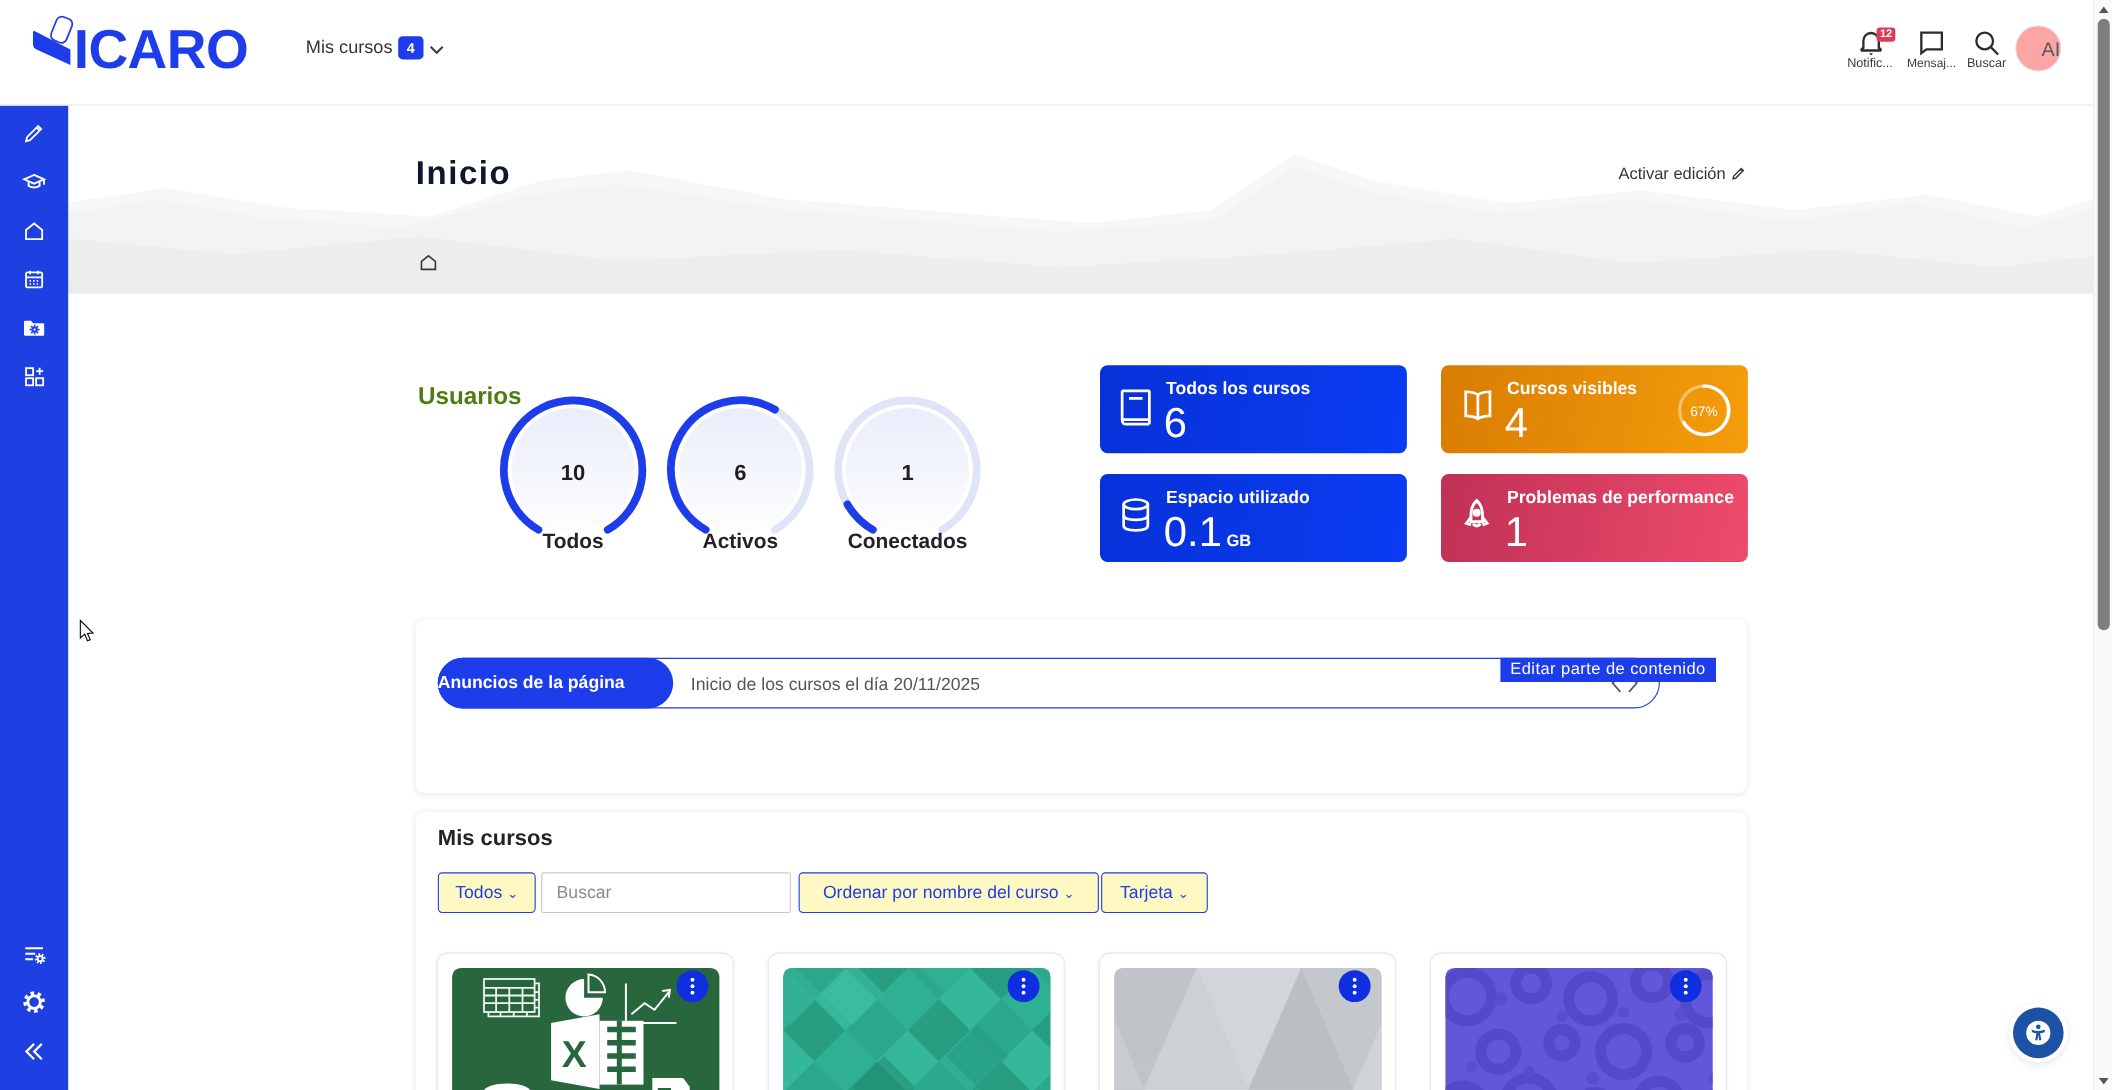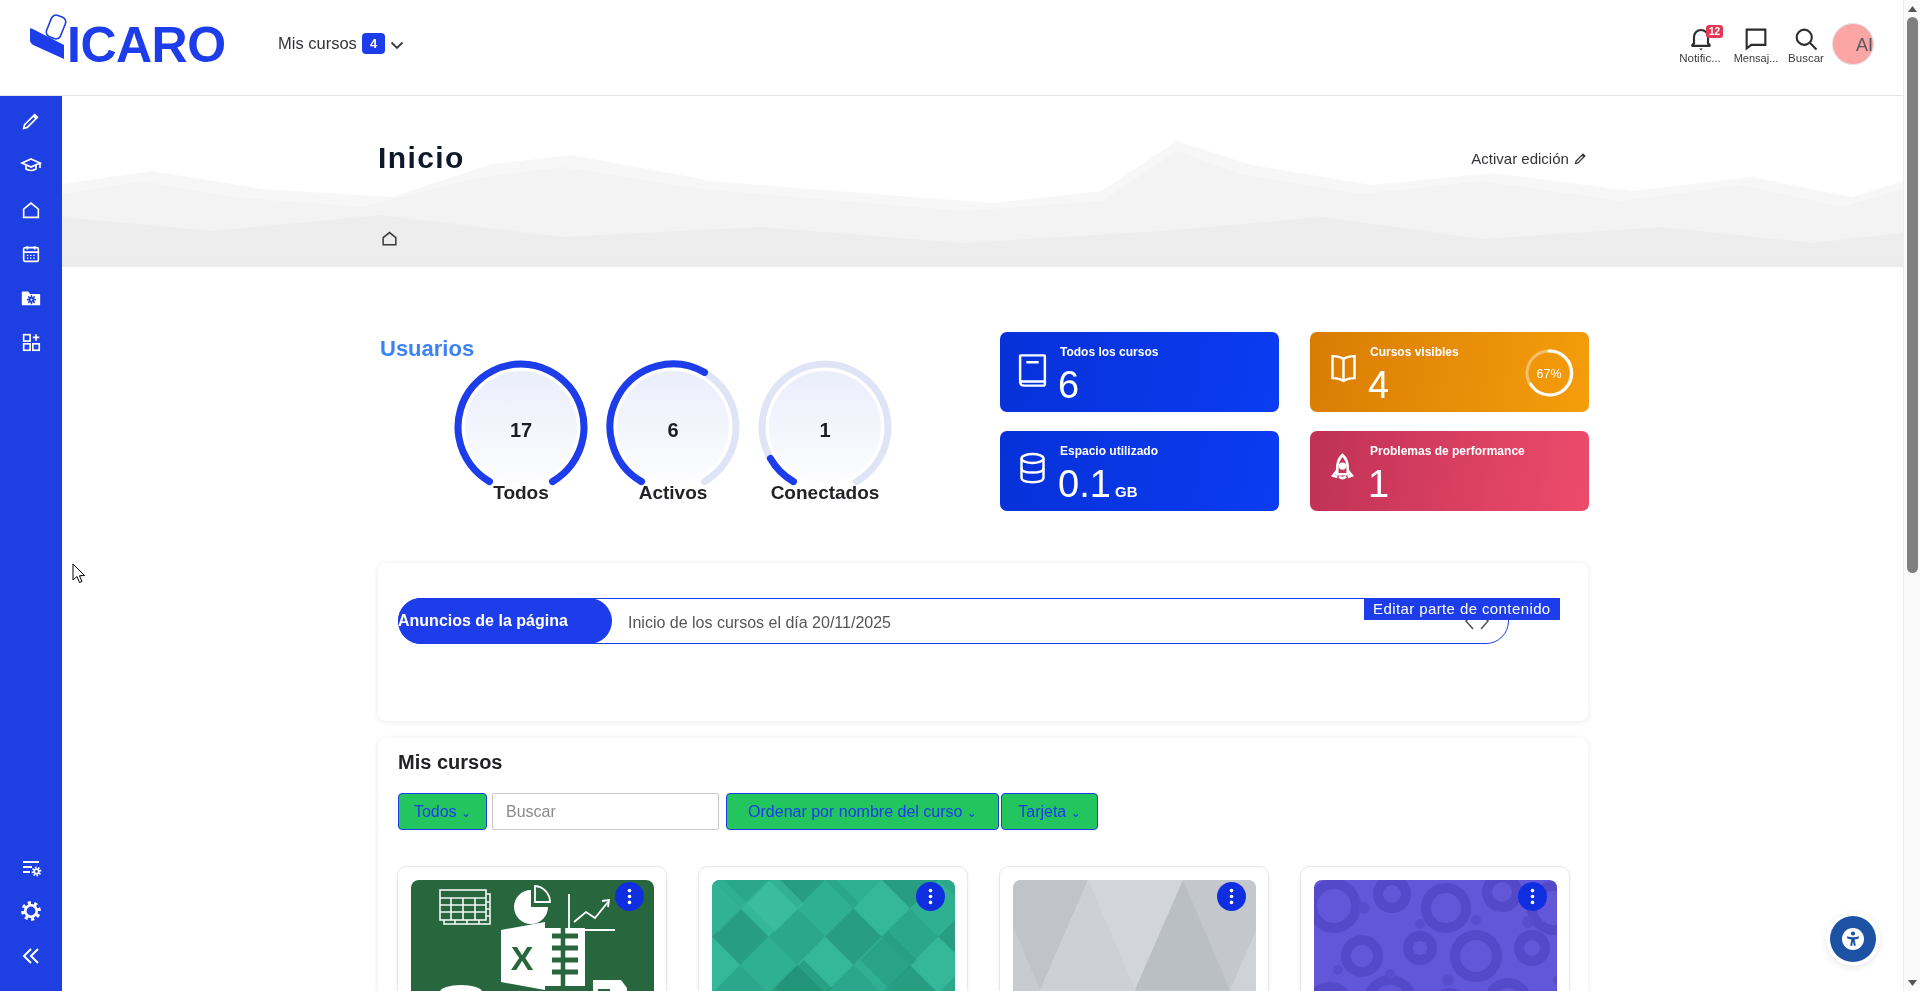--- a/index.html
+++ b/index.html
@@ -16,46 +16,46 @@
   #sidebar { position:absolute; left:0; top:88px; width:62px; height:903px; background:#1e40e2; z-index:25; }
   .sicon { position:absolute; left:0; width:62px; height:44px; display:flex; align-items:center; justify-content:center; }
 
   
   #banner { position:absolute; left:62px; top:89px; width:1841px; height:178px; background:#fff; overflow:hidden; }
   #inicio-h1 { position:absolute; left:378px; top:141px; font-size:30px; font-weight:700; color:#0f172a; letter-spacing:1.4px; z-index:5;}
   #activar { position:absolute; left:1370px; top:150px; width:218px; text-align:right; font-size:15px; color:#33333b; z-index:5;}
   #crumb { position:absolute; left:380px; top:229px; z-index:5; }
 
   
-  #usuarios-h { position:absolute; left:380px; top:336px; font-size:22px; font-weight:700; color:#3b82f6; }
+  #usuarios-h { position:absolute; left:380px; top:347px; font-size:22px; font-weight:700; color:#4d7c0f; }
   .gauge { position:absolute; top:358px; width:138px; height:138px; }
   .gauge .num { position:absolute; left:0; top:61px; width:138px; text-align:center; font-size:20px; font-weight:600; color:#1d1d22; }
   .glabel { position:absolute; top:482px; font-size:19px; font-weight:600; color:#222228; text-align:center; }
 
   
   .scard { position:absolute; width:279px; height:80px; border-radius:7px; color:#fff; }
-  .scard .ttl { position:absolute; left:60px; top:13px; font-size:12px; font-weight:600; }
+  .scard .ttl { position:absolute; left:60px; top:13px; font-size:16px; font-weight:600; }
   .scard .big { position:absolute; left:58px; top:33px; font-size:38px; font-weight:400; line-height:40px; }
   .scard .icon { position:absolute; left:16px; top:20px; }
   #card-a { left:1000px; top:332px; background:linear-gradient(100deg,#0731d8,#0b3cf2); }
   #card-b { left:1310px; top:332px; background:linear-gradient(100deg,#d97c04,#f59d0b); }
   #card-c { left:1000px; top:431px; background:linear-gradient(100deg,#0731d8,#0b3cf2); }
   #card-d { left:1310px; top:431px; background:linear-gradient(100deg,#bf3156,#ee4b6b); }
 
   
   #anuncios { position:absolute; left:378px; top:563px; width:1210px; height:158px; background:#fff; border-radius:8px; box-shadow:0 1px 6px rgba(0,0,0,0.09); }
   #pillwrap { position:absolute; left:20px; top:35px; width:1111px; height:46px; border:1.5px solid #1d3cea; border-radius:23px; }
   #pillblue { position:absolute; left:-1px; top:-1px; width:214px; height:46px; background:#1d3cea; border-radius:23px; color:#fff; font-size:16px; font-weight:700; text-align:left; line-height:46px; }
   #pilltext { position:absolute; left:229px; top:15px; font-size:16px; color:#55555b; }
   #editlabel { position:absolute; left:986px; top:35px; background:#1d3cea; color:#fff; font-size:15px; padding:2px 9px 3px; z-index:3; letter-spacing:0.4px; }
 
   
   #miscursos { position:absolute; left:378px; top:738px; width:1210px; height:260px; background:#fff; border-radius:8px 8px 0 0; box-shadow:0 1px 6px rgba(0,0,0,0.09); }
   #mc-h { position:absolute; left:20px; top:13px; font-size:20px; font-weight:700; color:#222228; }
-  .fbtn { position:absolute; top:55px; height:37px; border:1px solid #1d3cea; border-radius:4px; color:#1d3cea; font-size:16px; line-height:35px; text-align:center; background:#22c55e; }
+  .fbtn { position:absolute; top:55px; height:37px; border:1px solid #1d3cea; border-radius:4px; color:#1d3cea; font-size:16px; line-height:35px; text-align:center; background:#fef9c3; }
   #f-search { position:absolute; left:114px; top:55px; width:227px; height:37px; border:1px solid #c9c9c9; border-radius:2px; color:#8a8a90; font-size:16px; line-height:35px; padding-left:13px; }
   .ccard { position:absolute; top:128px; width:270px; height:200px; background:#fff; border:1px solid #e8e8e8; border-radius:10px; box-shadow:0 1px 4px rgba(0,0,0,0.06); }
   .cimg  { position:absolute; left:13px; top:13px; width:243px; height:160px; border-radius:8px; overflow:hidden; }
   .dots  { position:absolute; right:22px; top:15px; width:29px; height:29px; border-radius:50%; background:#0f2ee0; color:#fff; text-align:center; line-height:27px; font-size:14px; font-weight:700; z-index:2; }
 
   
   #sbar { position:absolute; right:0; top:0; width:17px; height:991px; background:#fafafa; z-index:50; border-left:1px solid #ececec;}
   #sthumb { position:absolute; left:3px; top:17px; width:11px; height:556px; background:#7f7f7f; border-radius:6px; }
   .sarrow { position:absolute; left:0; width:17px; height:17px; display:flex; align-items:center; justify-content:center; }
 
@@ -186,21 +186,21 @@
 <div class="gauge" style="left:452px"><svg width="138" height="138" viewBox="0 0 138 138">
   <defs>
         <linearGradient id="gfill" x1="0" y1="0" x2="0" y2="1">
           <stop offset="0" stop-color="#eaeefb"></stop>
           <stop offset="1" stop-color="#fdfdfe"></stop>
         </linearGradient>
       </defs>
   <circle cx="69" cy="69" r="56" fill="url(#gfill)"></circle>
   <path d="M 37.5 123.6 A 63 63 0 1 1 100.5 123.6" fill="none" stroke="#dfe5f7" stroke-width="7" stroke-linecap="round"></path>
   <path d="M 37.5 123.6 A 63 63 0 1 1 100.5 123.6" fill="none" stroke="#1d3cea" stroke-width="7" stroke-linecap="round"></path>
-  </svg><div class="num">17</div></div>
+  </svg><div class="num">10</div></div>
 <div class="gauge" style="left:604px"><svg width="138" height="138" viewBox="0 0 138 138">
   <circle cx="69" cy="69" r="56" fill="url(#gfill)"></circle>
   <path d="M 37.5 123.6 A 63 63 0 1 1 100.5 123.6" fill="none" stroke="#dfe5f7" stroke-width="7" stroke-linecap="round"></path>
   <path d="M 37.5 123.6 A 63 63 0 1 1 100.5 14.4" fill="none" stroke="#1d3cea" stroke-width="7" stroke-linecap="round"></path>
   </svg><div class="num">6</div></div>
 <div class="gauge" style="left:756px"><svg width="138" height="138" viewBox="0 0 138 138">
   <circle cx="69" cy="69" r="56" fill="url(#gfill)"></circle>
   <path d="M 37.5 123.6 A 63 63 0 1 1 100.5 123.6" fill="none" stroke="#dfe5f7" stroke-width="7" stroke-linecap="round"></path>
   <path d="M 37.5 123.6 A 63 63 0 0 1 14.4 100.5" fill="none" stroke="#1d3cea" stroke-width="7" stroke-linecap="round"></path>
   </svg><div class="num">1</div></div>

